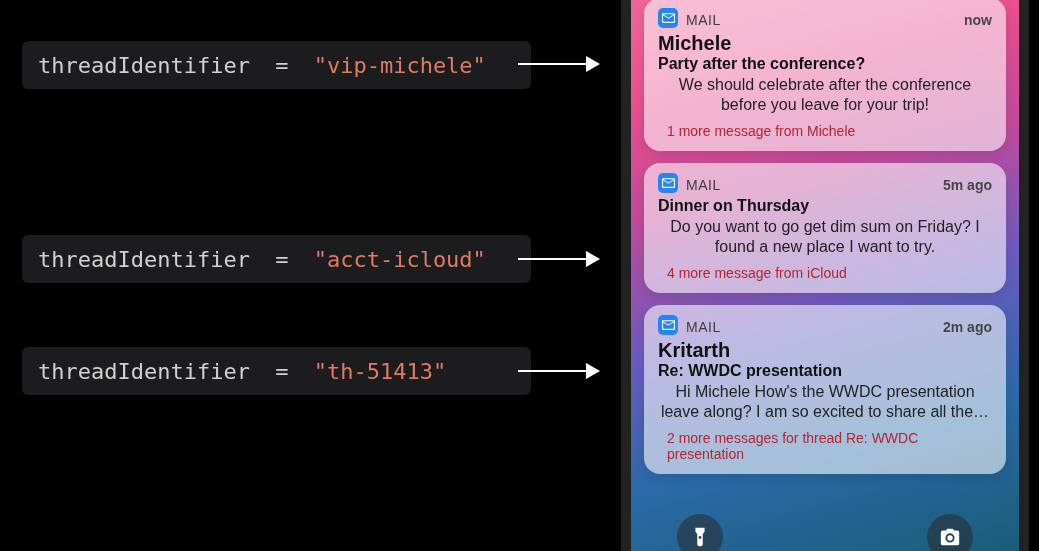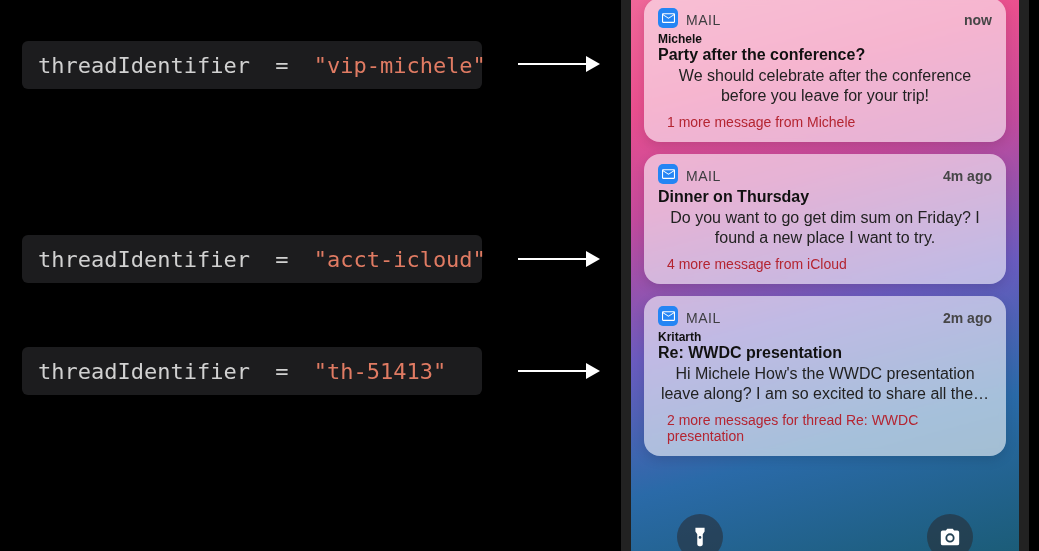--- a/index.html
+++ b/index.html
@@ -5,21 +5,21 @@
   * { box-sizing: border-box; margin: 0; padding: 0; }
   html, body { width: 1039px; height: 551px; font-family: -apple-system, 'Helvetica Neue', Arial, sans-serif; }
   body { background: #000; overflow: hidden; position: relative; }
 
   .stage { position: relative; width: 1039px; height: 551px; }
 
   
   .code-line {
     position: absolute;
     left: 22px;
-    width: 460px;
+    width: 509px;
     height: 48px;
     background: #1c1c1e;
     border-radius: 6px;
     padding: 10px 16px;
     display: flex;
     align-items: center;
     font-family: "SFMono-Regular", Menlo, Consolas, monospace;
     font-size: 22px;
     color: #d1d1d1;
     white-space: pre;
@@ -86,21 +86,21 @@
     display: flex; align-items: center; justify-content: center;
   }
   .mail-icon svg { width: 13px; height: 10px; fill: #fff; }
   .app-label {
     flex: 1;
     font-size: 14px;
     letter-spacing: .5px;
     color: #3d3d40;
   }
   .timestamp { font-size: 14px; color: #464647; font-weight: bold; }
-  .sender { font-size: 12px; font-weight: 600; color: #111; margin-top: 2px; }
+  .sender { font-size: 20px; font-weight: 600; color: #111; margin-top: 2px; }
   .subject { font-size: 16px; font-weight: 700; color: #111; }
   .body { font-size: 16px; line-height: 1.25; color: #222; margin-top: 2px; text-align: center; }
   .more { margin-top: 8px; font-size: 14px; color: #b42531; margin-left: 9px; }
 
   
   .controls {
     position: absolute;
     bottom: 0; left: 0; right: 0;
     height: 50px;
     display: flex;
@@ -155,21 +155,21 @@
       </div>
 
       <div class="card">
         <div class="card-head">
           <span class="mail-icon">
             <svg viewBox="0 0 24 18">
                 <path d="M2 0h20c1.1 0 2 .9 2 2v14c0 1.1-.9 2-2 2H2c-1.1 0-2-.9-2-2V2C0 .9.9 0 2 0zm10 8.5L22 2H2l10 6.5zM2 4.1V16h20V4.1l-10 6.5L2 4.1z"></path>
               </svg>
           </span>
           <span class="app-label">MAIL</span>
-          <span class="timestamp">4m ago</span>
+          <span class="timestamp">5m ago</span>
         </div>
         <div class="subject">Dinner on Thursday</div>
         <div class="body">Do you want to go get dim sum on Friday? I found a new place I want to try.</div>
         <div class="more">4 more message from iCloud</div>
       </div>
 
       <div class="card">
         <div class="card-head">
           <span class="mail-icon">
             <svg viewBox="0 0 24 18">

